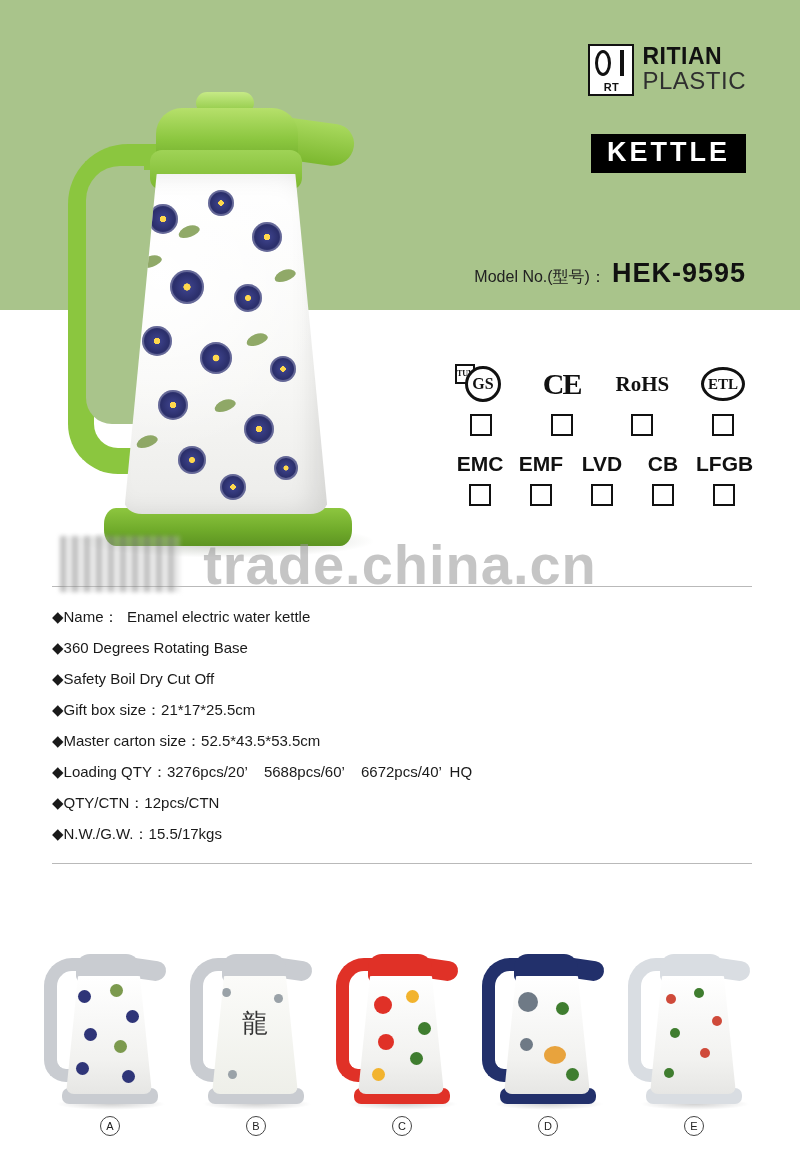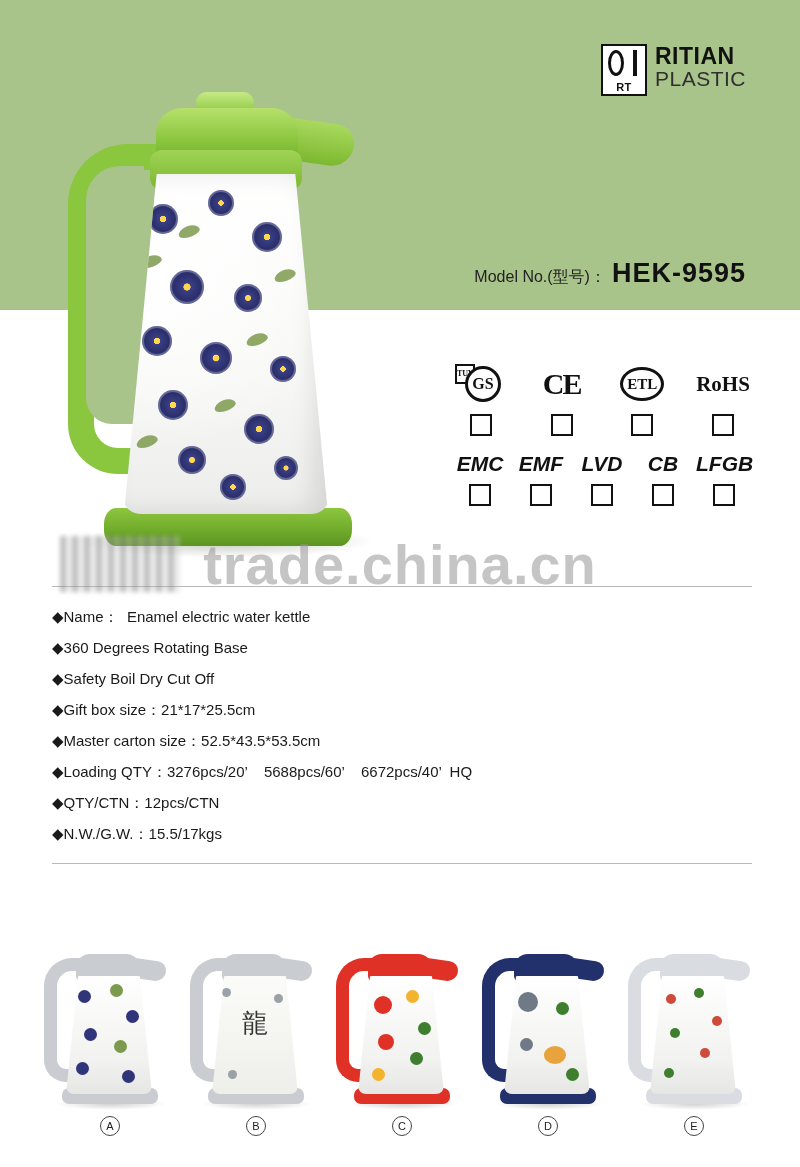--- a/index.html
+++ b/index.html
@@ -73,21 +73,21 @@
   .brand-words {
     line-height: 1.05;
   }
   .brand-words .l1 {
     font-size: 23px;
     font-weight: bold;
     color: #111;
     letter-spacing: .5px;
   }
   .brand-words .l2 {
-    font-size: 21px;
+    font-size: 24px;
     color: #2f2f2f;
     letter-spacing: .5px;
   }
 
   .kettle-tag {
     position: absolute;
     right: 54px;
     top: 134px;
     background: #000;
     color: #fff;
@@ -295,21 +295,20 @@
     margin-top: 16px;
   }
   .cert2 {
     text-align: center;
     width: 56px;
   }
   .cert2 .lbl {
     font-size: 21px;
     font-weight: bold;
     color: #111;
-    font-style: italic;
   }
 
   
   .watermark {
     position: absolute;
     left: 0;
     top: 528px;
     width: 800px;
     height: 72px;
     display: flex;
@@ -463,20 +462,21 @@
         <div class="disc"></div>
         <div class="bar"></div>
         <div class="rt">RT</div>
       </div>
       <div class="brand-words">
         <div class="l1">RITIAN</div>
         <div class="l2">PLASTIC</div>
       </div>
     </div>
 
+    <div class="kettle-tag">KETTLE</div>
 
     <div class="model-line">
       <span class="model-label">Model No.(型号)：</span>
       <span class="model-value">HEK-9595</span>
     </div>
   </div>
 </div>
 
 <div class="hero">
   <div class="shadow"></div>
@@ -522,28 +522,28 @@
       </div>
       <div class="checkbox"></div>
     </div>
 
     <div class="cert">
       <div class="mark ce">CE</div>
       <div class="checkbox"></div>
     </div>
 
     <div class="cert">
+      <div class="mark" style="font-size:21px;">RoHS</div>
+      <div class="checkbox"></div>
+    </div>
+
+    <div class="cert">
       <div class="mark">
         <div class="etl">ETL</div>
       </div>
-      <div class="checkbox"></div>
-    </div>
-
-    <div class="cert">
-      <div class="mark" style="font-size:21px;">RoHS</div>
       <div class="checkbox"></div>
     </div>
   </div>
 
   <div class="cert-row2">
     <div class="cert2">
       <div class="lbl">EMC</div>
       <div class="checkbox"></div>
     </div>
     <div class="cert2">

